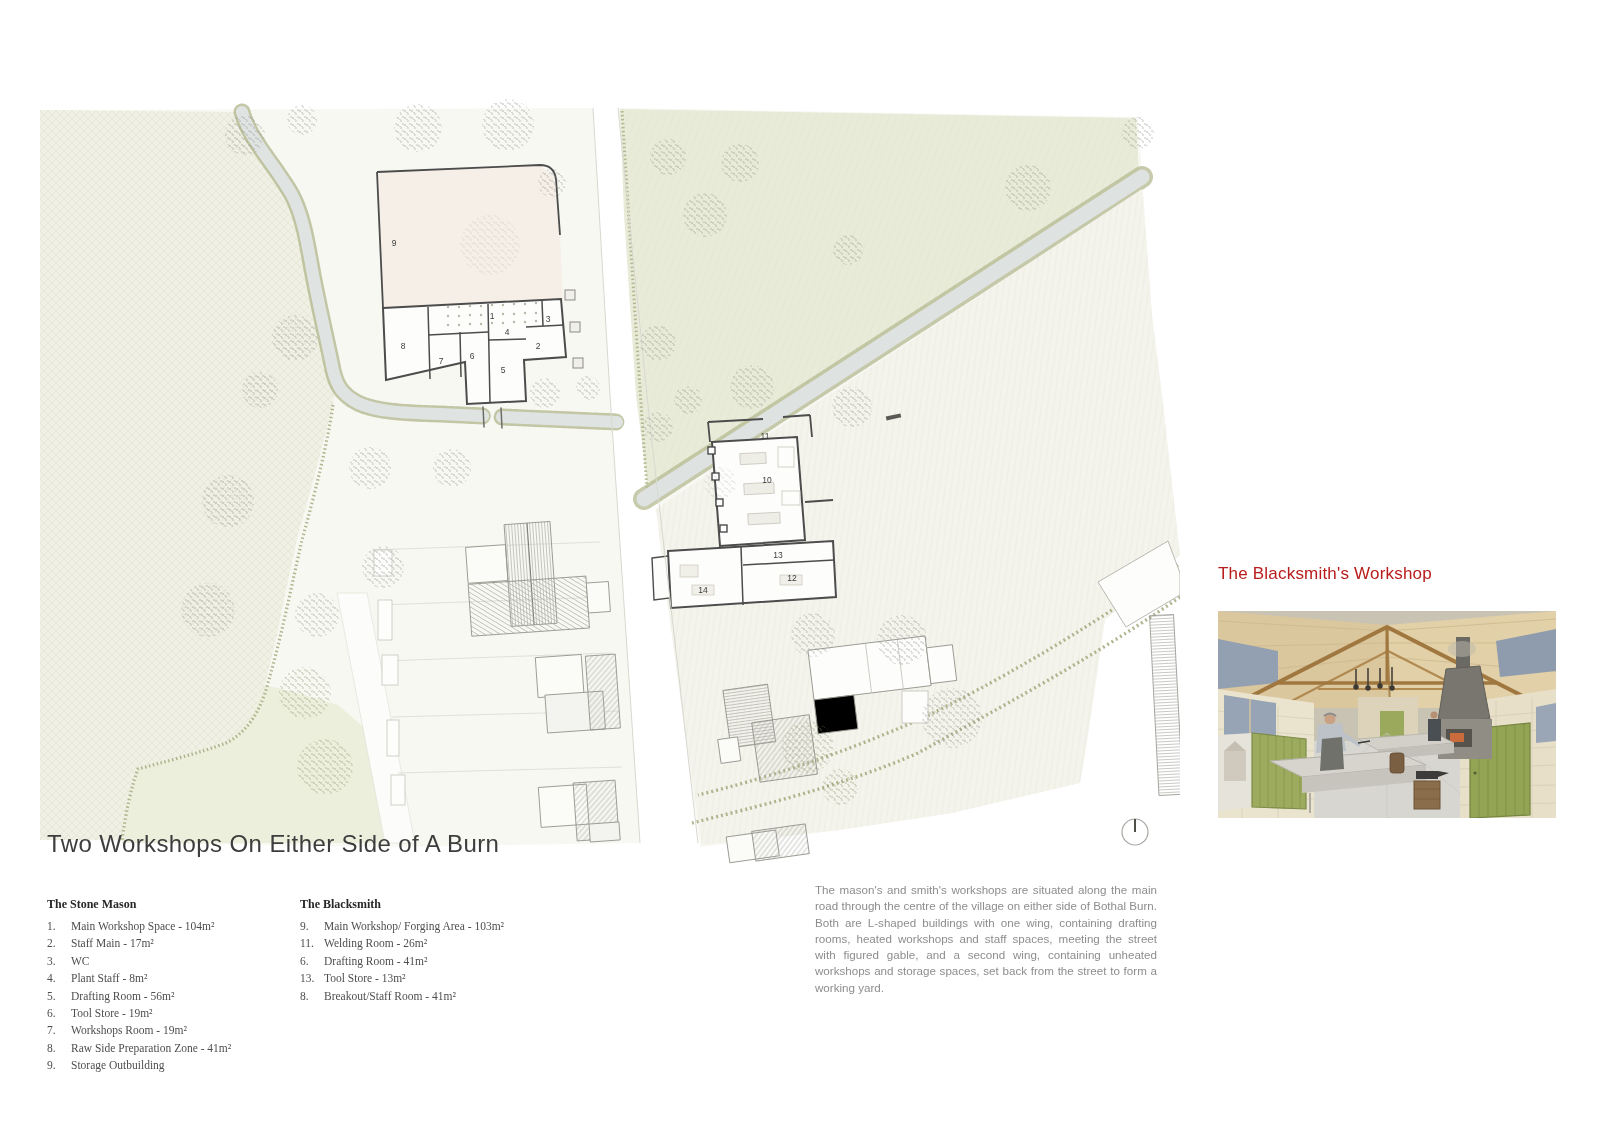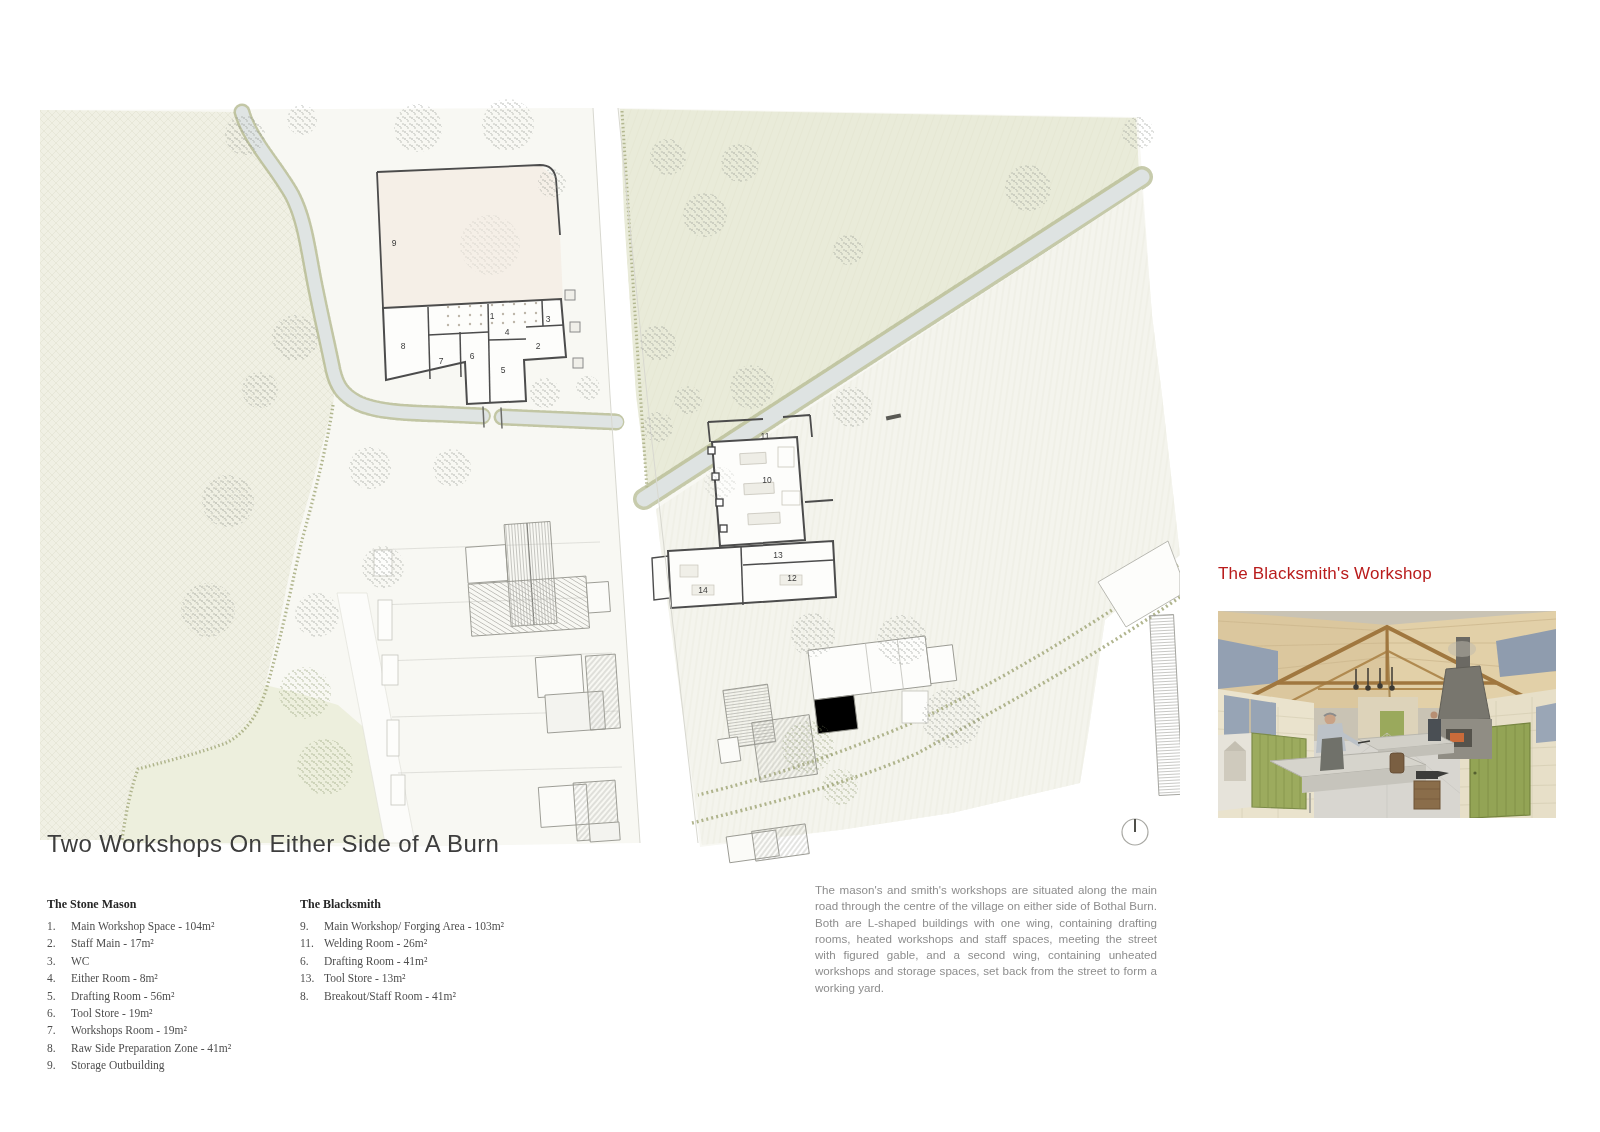--- a/index.html
+++ b/index.html
@@ -332,21 +332,21 @@
   <div class="lrow">
       <span class="lnum">2.</span>
       <span>Staff Main - 17m²</span>
     </div>
   <div class="lrow">
       <span class="lnum">3.</span>
       <span>WC</span>
     </div>
   <div class="lrow">
       <span class="lnum">4.</span>
-      <span>Either Room - 8m²</span>
+      <span>Plant Staff - 8m²</span>
     </div>
   <div class="lrow">
       <span class="lnum">5.</span>
       <span>Drafting Room - 56m²</span>
     </div>
   <div class="lrow">
       <span class="lnum">6.</span>
       <span>Tool Store - 19m²</span>
     </div>
   <div class="lrow">

